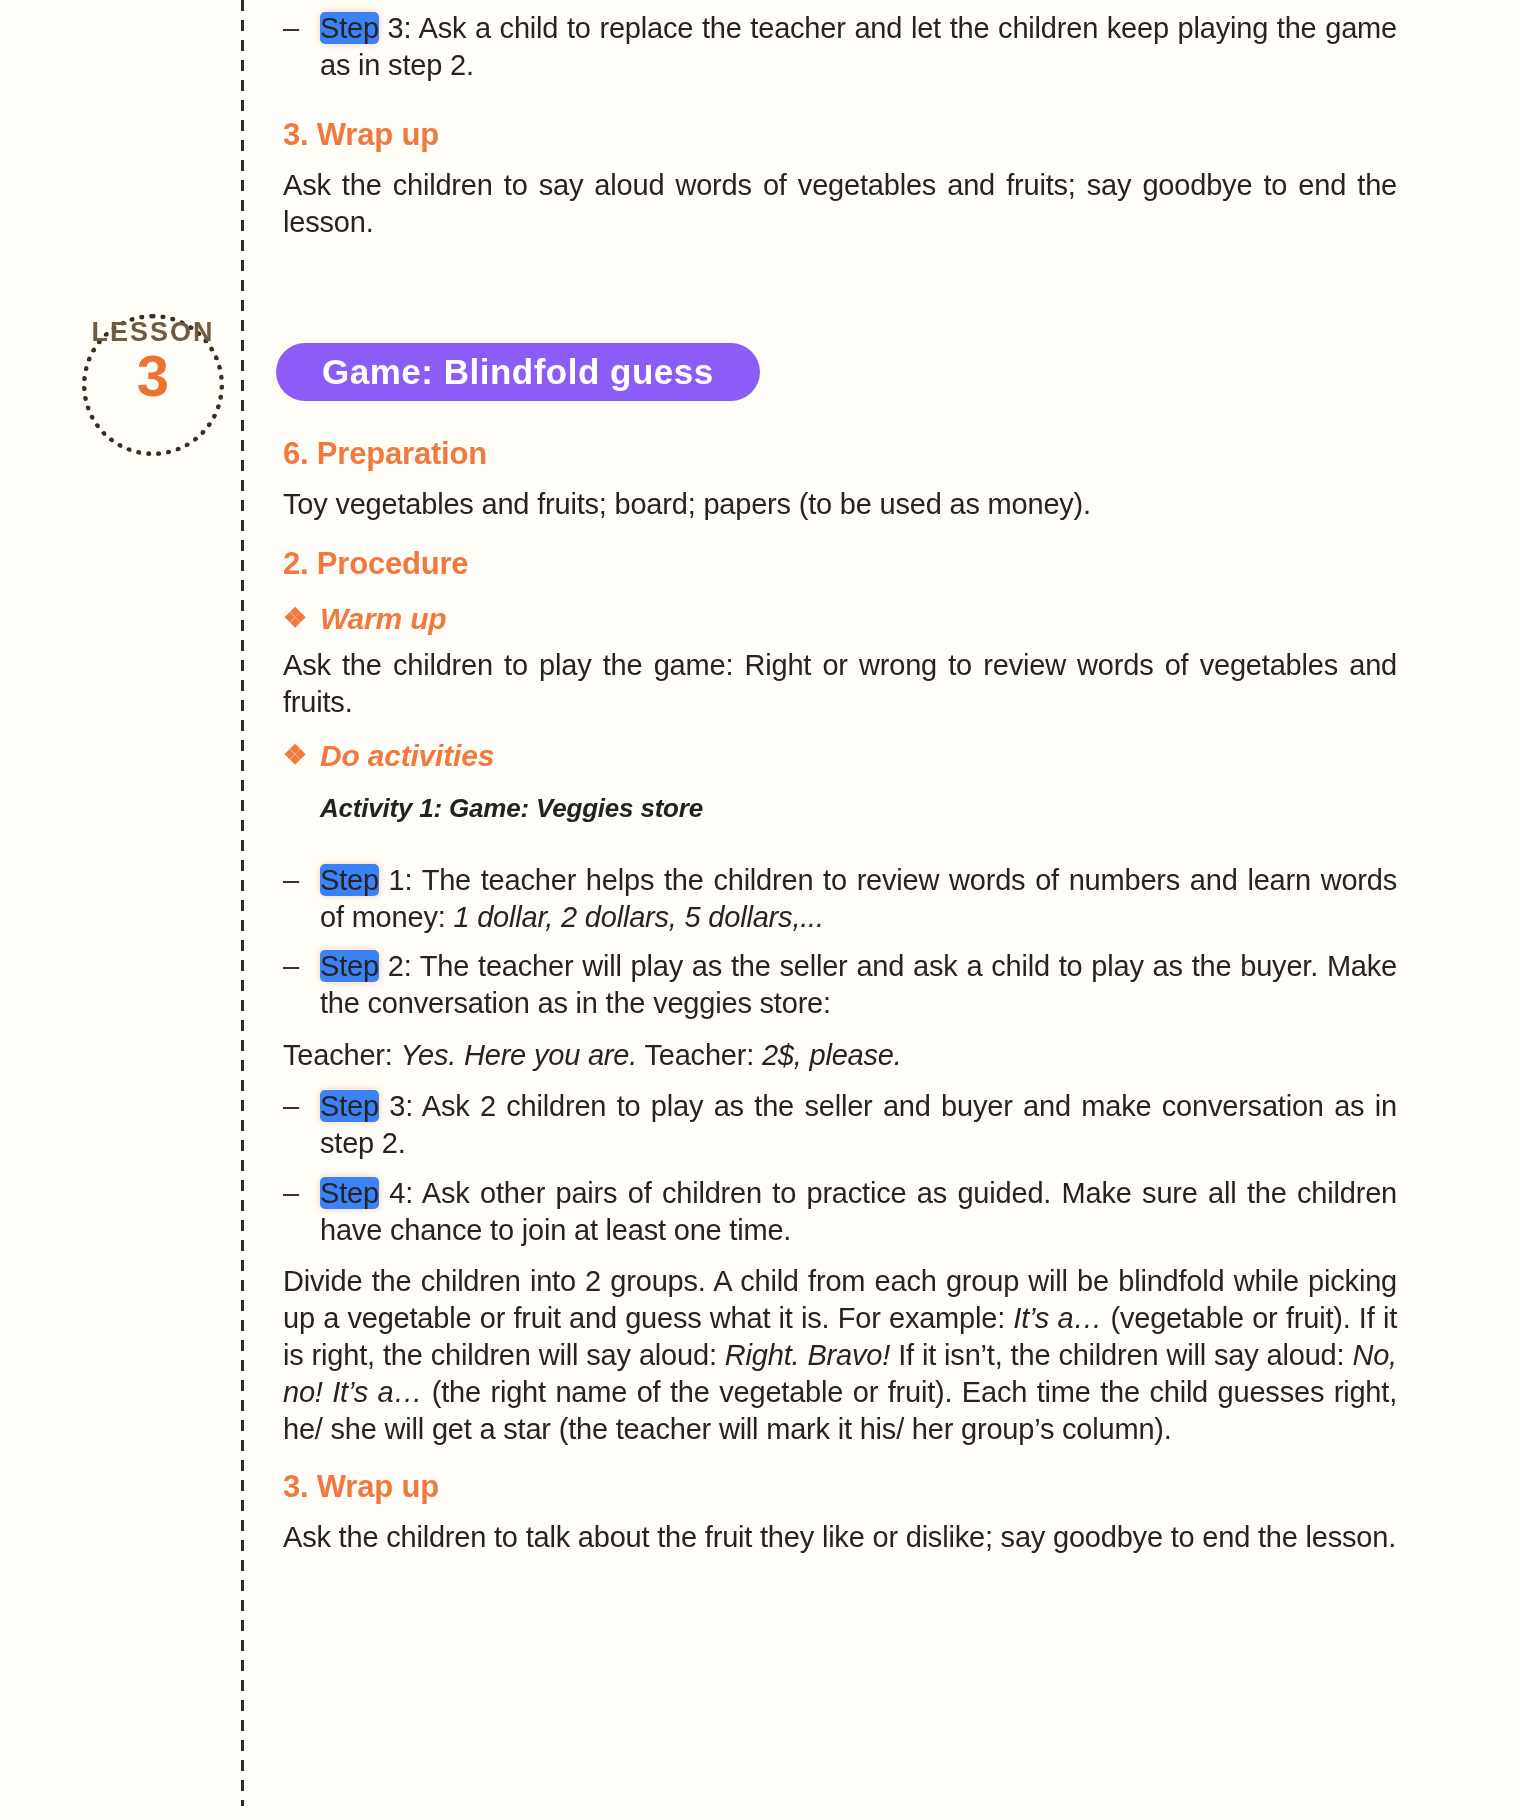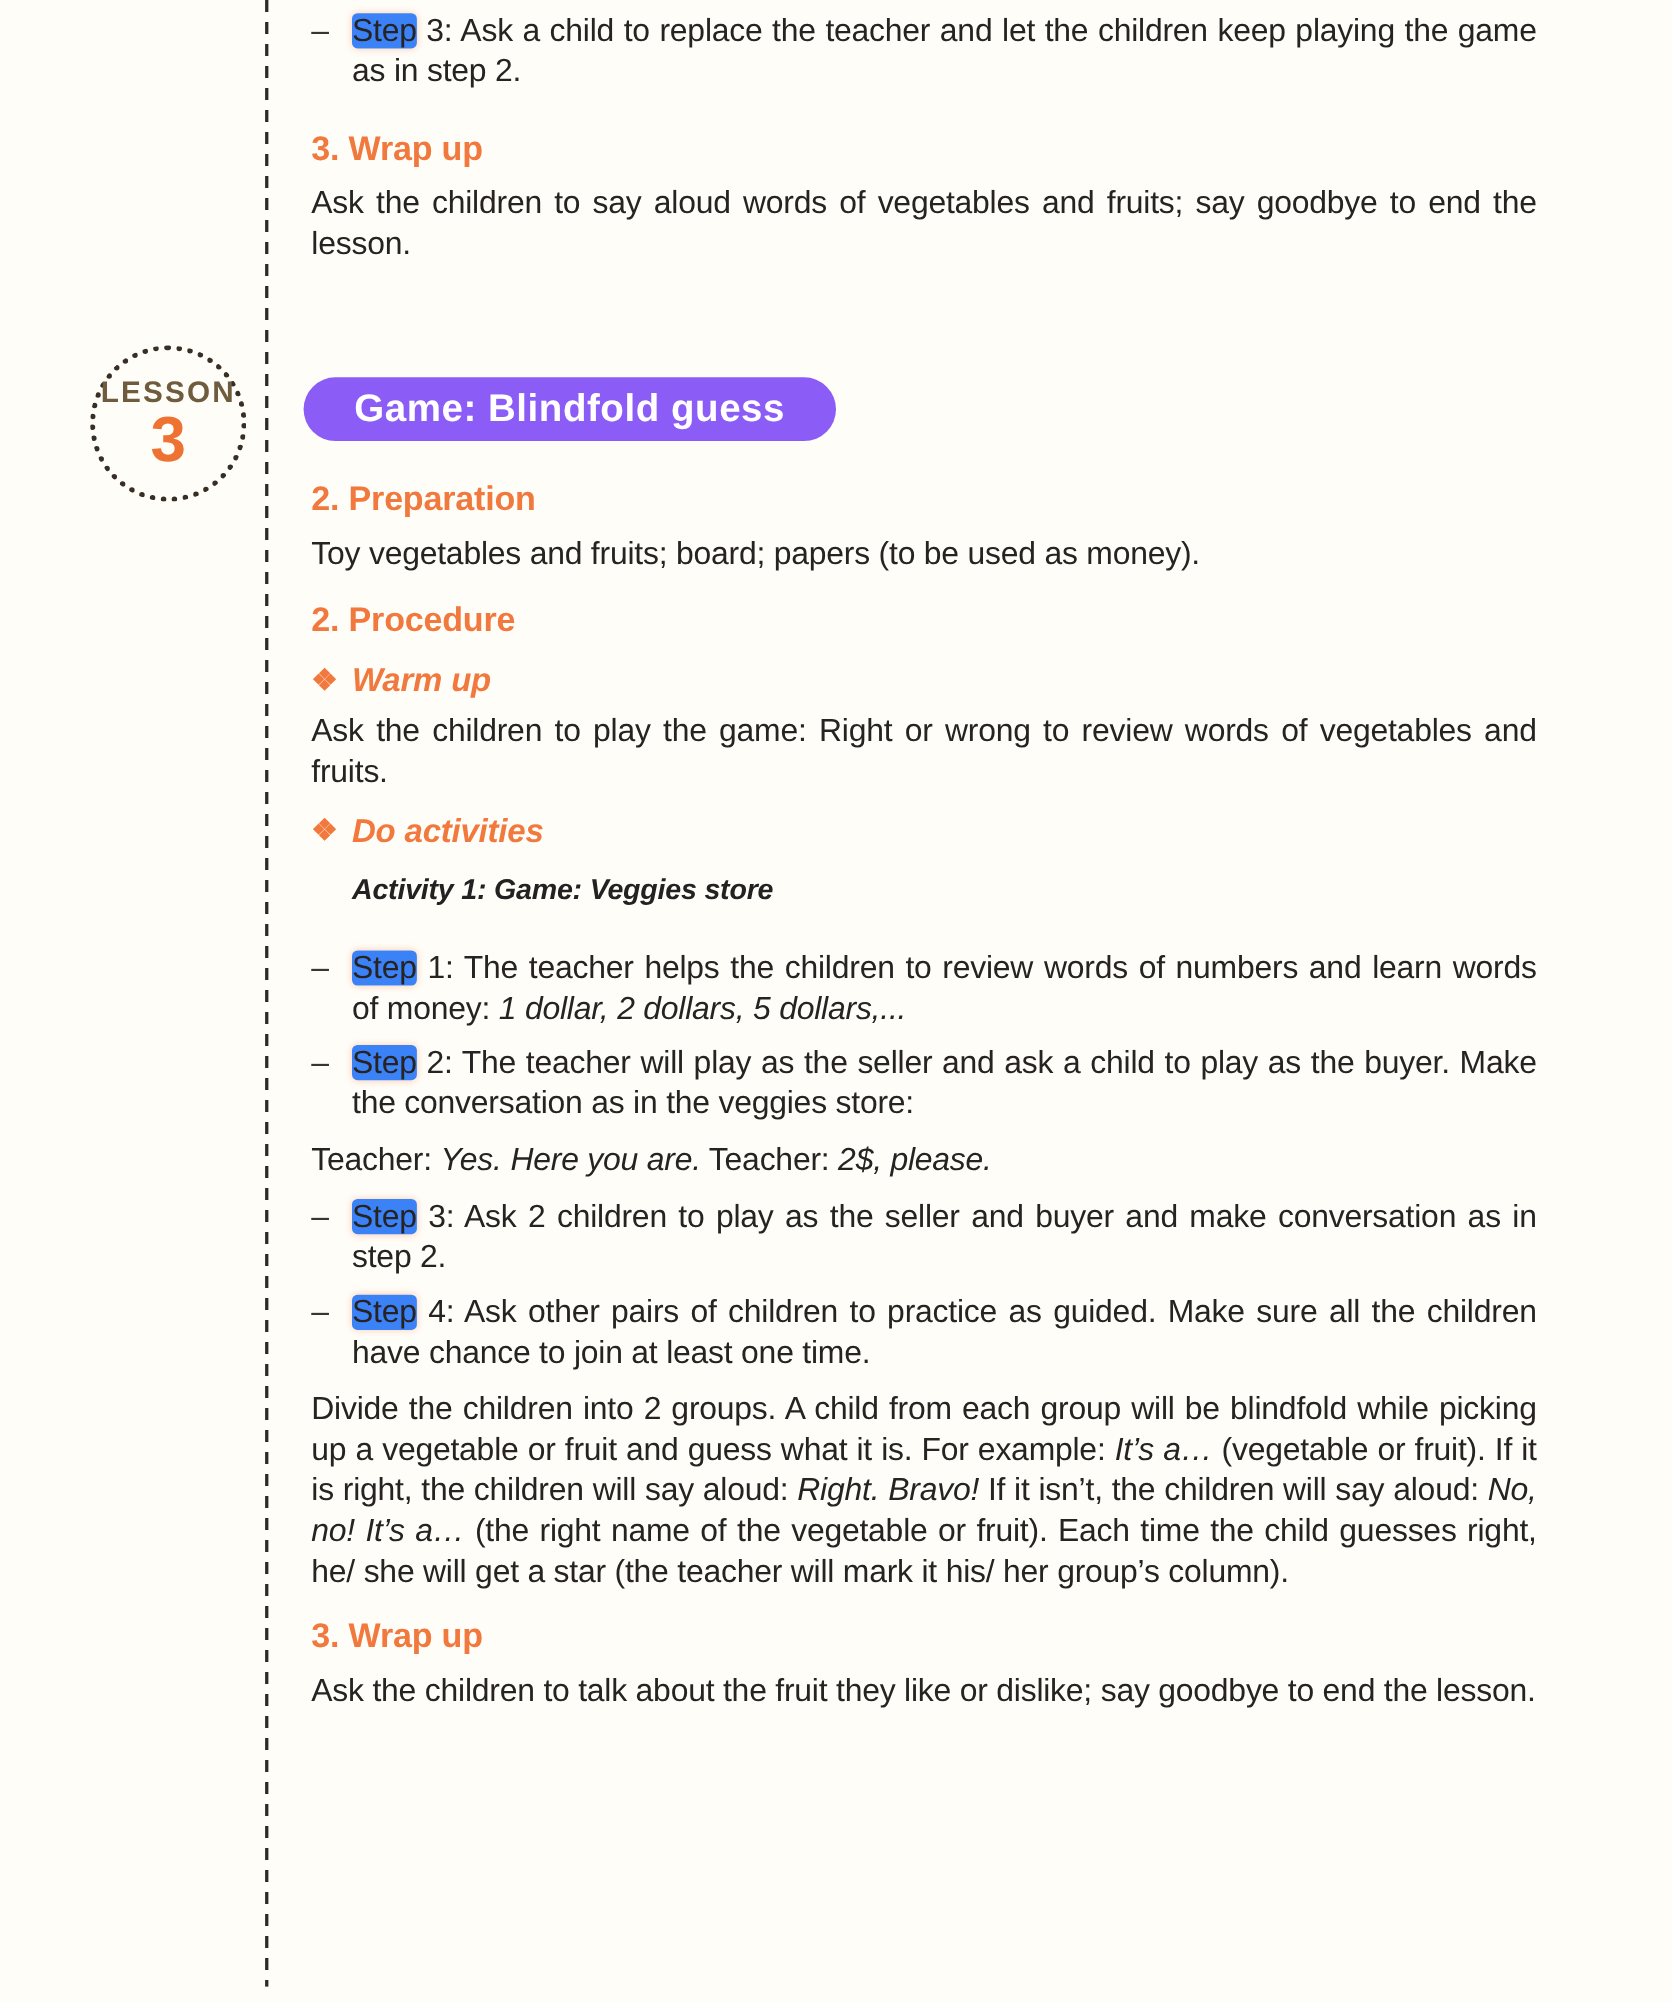--- a/index.html
+++ b/index.html
@@ -11,21 +11,21 @@
     color:#272322;
     overflow:hidden;
   }
   .dashed-line{
     position:absolute;left:241px;top:0;width:3px;height:1806px;
     background:repeating-linear-gradient(to bottom,#2e2a28 0 11px,transparent 11px 20px);
   }
   .badge{
     position:absolute;left:82px;top:314px;width:132px;height:132px;
     border:5px dotted #372e25;border-radius:50%;
-    display:flex;flex-direction:column;align-items:center;justify-content:center;
+    display:flex;flex-direction:column;align-items:center;
     background:#fffdf8;
   }
   .badge-label{font-size:27px;font-weight:bold;color:#6f5c3f;letter-spacing:2px;line-height:1;}
   .badge-number{font-size:58px;font-weight:bold;color:#ee7333;line-height:0.95;margin-top:2px;}
   .content{
     position:absolute;left:283px;top:10px;width:1114px;
     font-size:29px;line-height:37px;letter-spacing:-0.2px;
   }
   .content p,.content h3{margin:0;}
   .body{text-align:justify;}
@@ -63,21 +63,21 @@
       <span><span class="hl">Step</span><span> 3: Ask a child to replace the teacher and let the children keep playing the game as in step 2.</span></span>
     </div>
 
     <h3 class="h-num" style="margin-top:32px;">3. Wrap up</h3>
     <p class="body indent" style="margin-top:14px;">Ask the children to say aloud words of vegetables and fruits; say goodbye to end the lesson.</p>
 
     <div class="pill-row" style="margin-top:102px;">
       <div class="pill">Game: Blindfold guess</div>
     </div>
 
-    <h3 class="h-num" style="margin-top:34px;">2. Preparation</h3>
+    <h3 class="h-num" style="margin-top:34px;">6. Preparation</h3>
     <p class="body indent" style="margin-top:14px;">Toy vegetables and fruits; board; papers (to be used as money).</p>
 
     <h3 class="h-num" style="margin-top:22px;">2. Procedure</h3>
 
     <div class="h-diamond" style="margin-top:18px;">
       <span class="diamond">❖</span>
       <span>Warm up</span>
     </div>
     <p class="body indent" style="margin-top:10px;">Ask the children to play the game: Right or wrong to review words of vegetables and fruits.</p>
 

